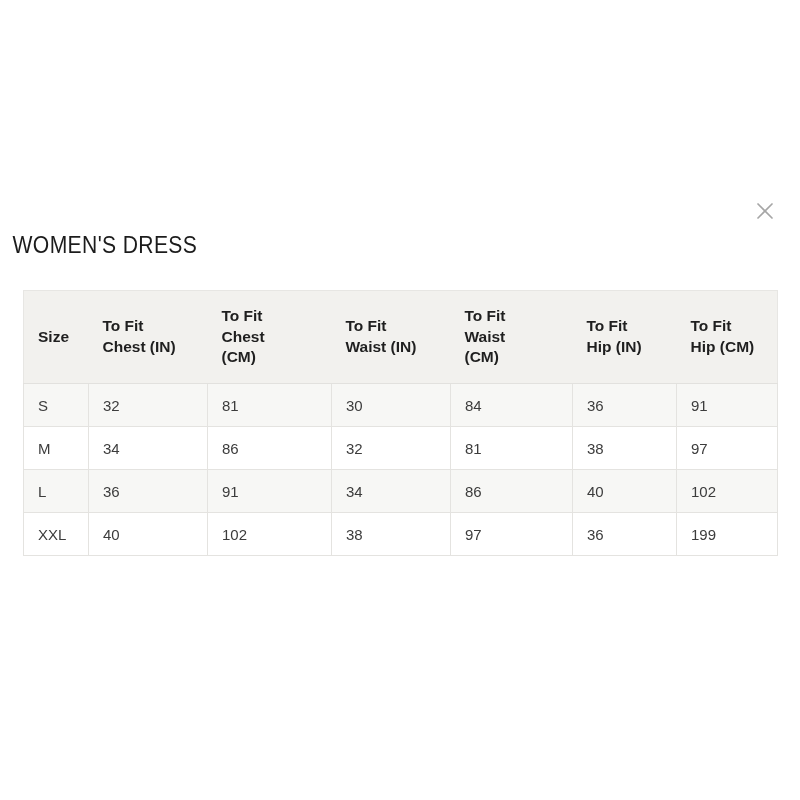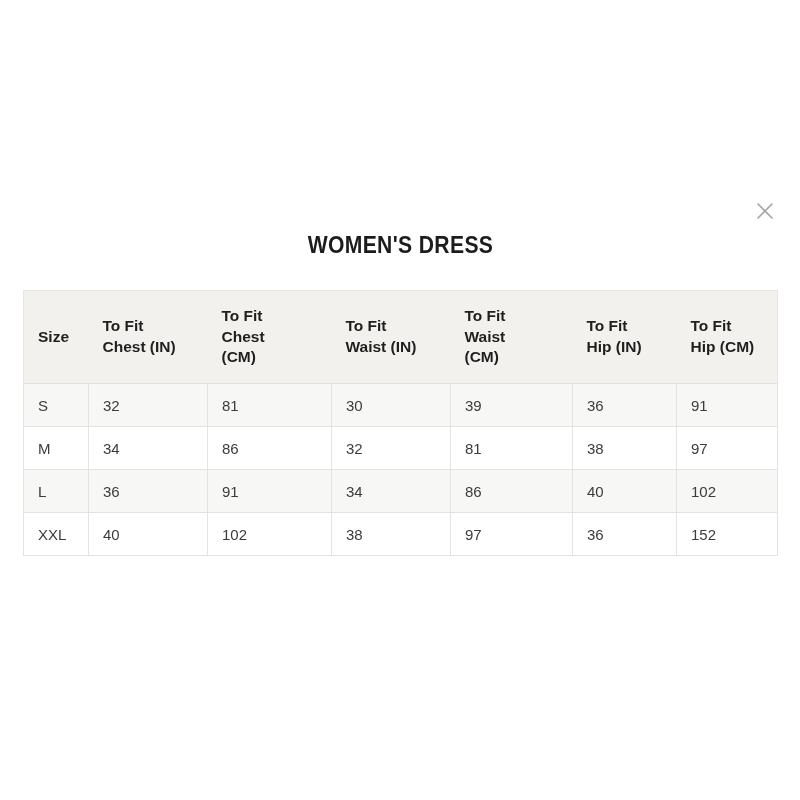--- a/index.html
+++ b/index.html
@@ -26,23 +26,22 @@
     justify-content: center;
   }
   .close-btn svg { display: block; }
 
   
   .title {
     position: absolute;
     top: 231px;
     left: 0;
     right: 0;
-    text-align: center;
     font-size: 24px;
-    font-weight: 700;
+    font-weight: 400;
     color: #1c1c1c;
     letter-spacing: 0.4px;
   }
   .title .condensed {
     display: inline-block;
     transform: scaleX(0.88);
     transform-origin: center;
   }
 
   
@@ -124,21 +123,21 @@
         <th>To Fit
 Hip (CM)</th>
       </tr>
     </thead>
     <tbody>
       <tr>
         <td>S</td>
         <td>32</td>
         <td>81</td>
         <td>30</td>
-        <td>39</td>
+        <td>84</td>
         <td>36</td>
         <td>91</td>
       </tr>
       <tr>
         <td>M</td>
         <td>34</td>
         <td>86</td>
         <td>32</td>
         <td>81</td>
         <td>38</td>
@@ -153,18 +152,18 @@
         <td>40</td>
         <td>102</td>
       </tr>
       <tr>
         <td>XXL</td>
         <td>40</td>
         <td>102</td>
         <td>38</td>
         <td>97</td>
         <td>36</td>
-        <td>152</td>
+        <td>199</td>
       </tr>
     </tbody>
   </table>
 
 </div>
 
 </body></html>

